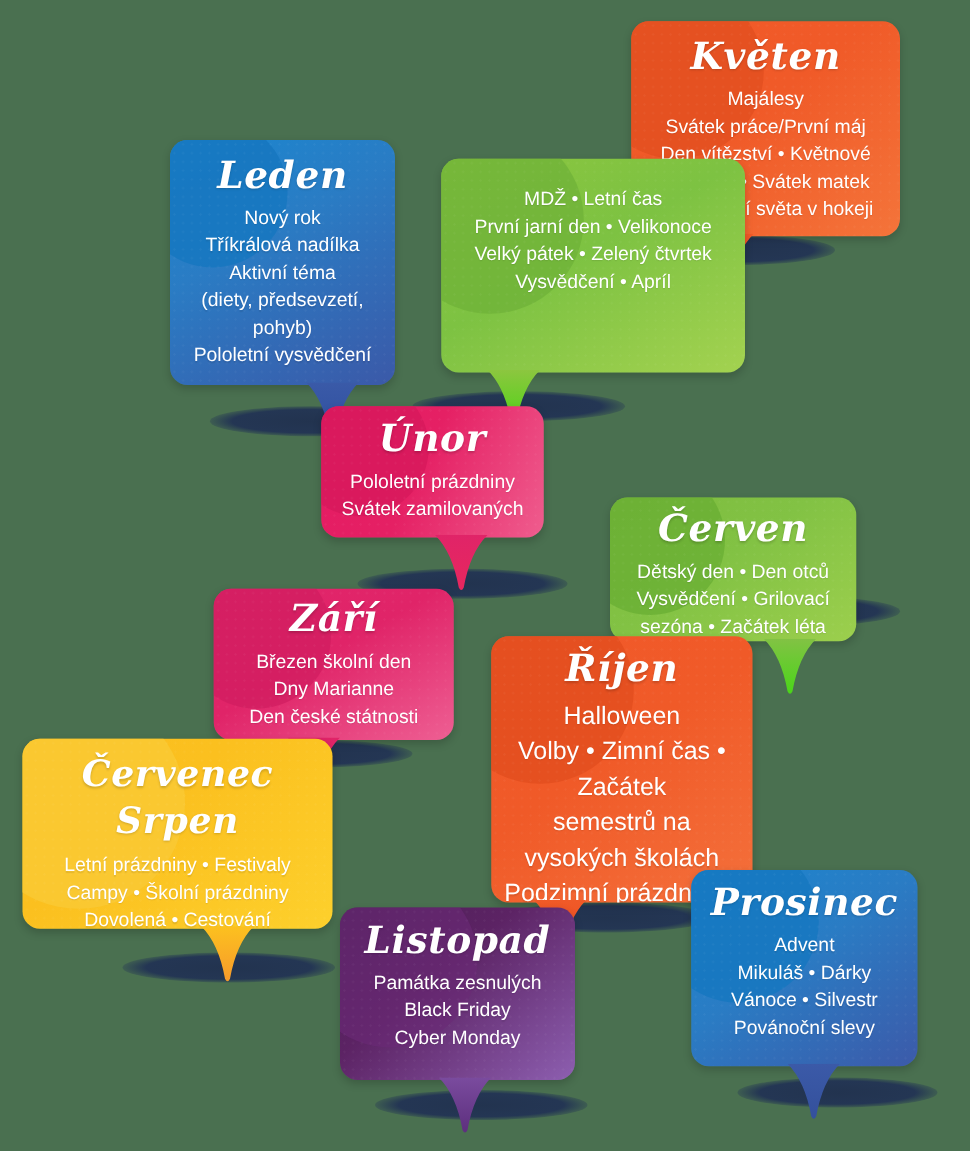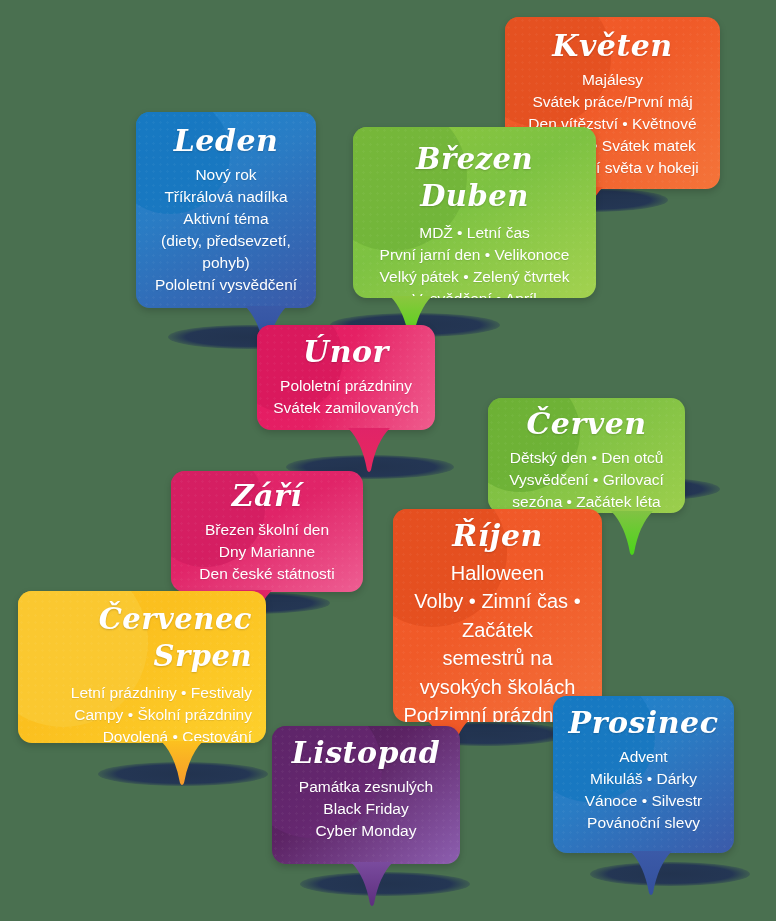--- a/index.html
+++ b/index.html
@@ -195,22 +195,20 @@
         <path d="M2 0 L44 0 Q30 14 25 42 Q23 46 21 42 Q16 14 2 0 Z" fill="url(#gl)"></path>
         </svg>
     </div>
   </div>
 
   <div class="card" id="c-brezen" style="left:353px;top:127px;width:243px;height:171px;">
     <div class="body">
       <div class="blob"></div>
       <div class="dots"></div>
       <div class="inner">
-        <div class="title two-line">Březen
-Duben</div>
         <div class="lines">MDŽ • Letní čas
 První jarní den • Velikonoce
 Velký pátek • Zelený čtvrtek
 Vysvědčení • Apríl</div>
       </div>
     </div>
     <div class="tail" style="top:169px;left:24%;">
       <svg viewBox="0 0 46 46">
           <defs>
             <linearGradient id="gb" x1="0" y1="0" x2="0" y2="1">
@@ -319,21 +317,21 @@
           </defs>
         <path d="M2 0 L44 0 Q30 14 25 42 Q23 46 21 42 Q16 14 2 0 Z" fill="url(#gr)"></path>
         </svg>
     </div>
   </div>
 
   <div class="card" id="c-leto" style="left:18px;top:591px;width:248px;height:152px;">
     <div class="body">
       <div class="blob"></div>
       <div class="dots"></div>
-      <div class="inner" style="padding-top:10px;text-align:right;">
+      <div class="inner" style="padding-top:10px;">
         <div class="title two-line">Červenec
 Srpen</div>
         <div class="lines">Letní prázdniny • Festivaly
 Campy • Školní prázdniny
 Dovolená • Cestování</div>
       </div>
     </div>
     <div class="tail" style="top:150px;left:66%;">
       <svg viewBox="0 0 46 46">
           <defs>

